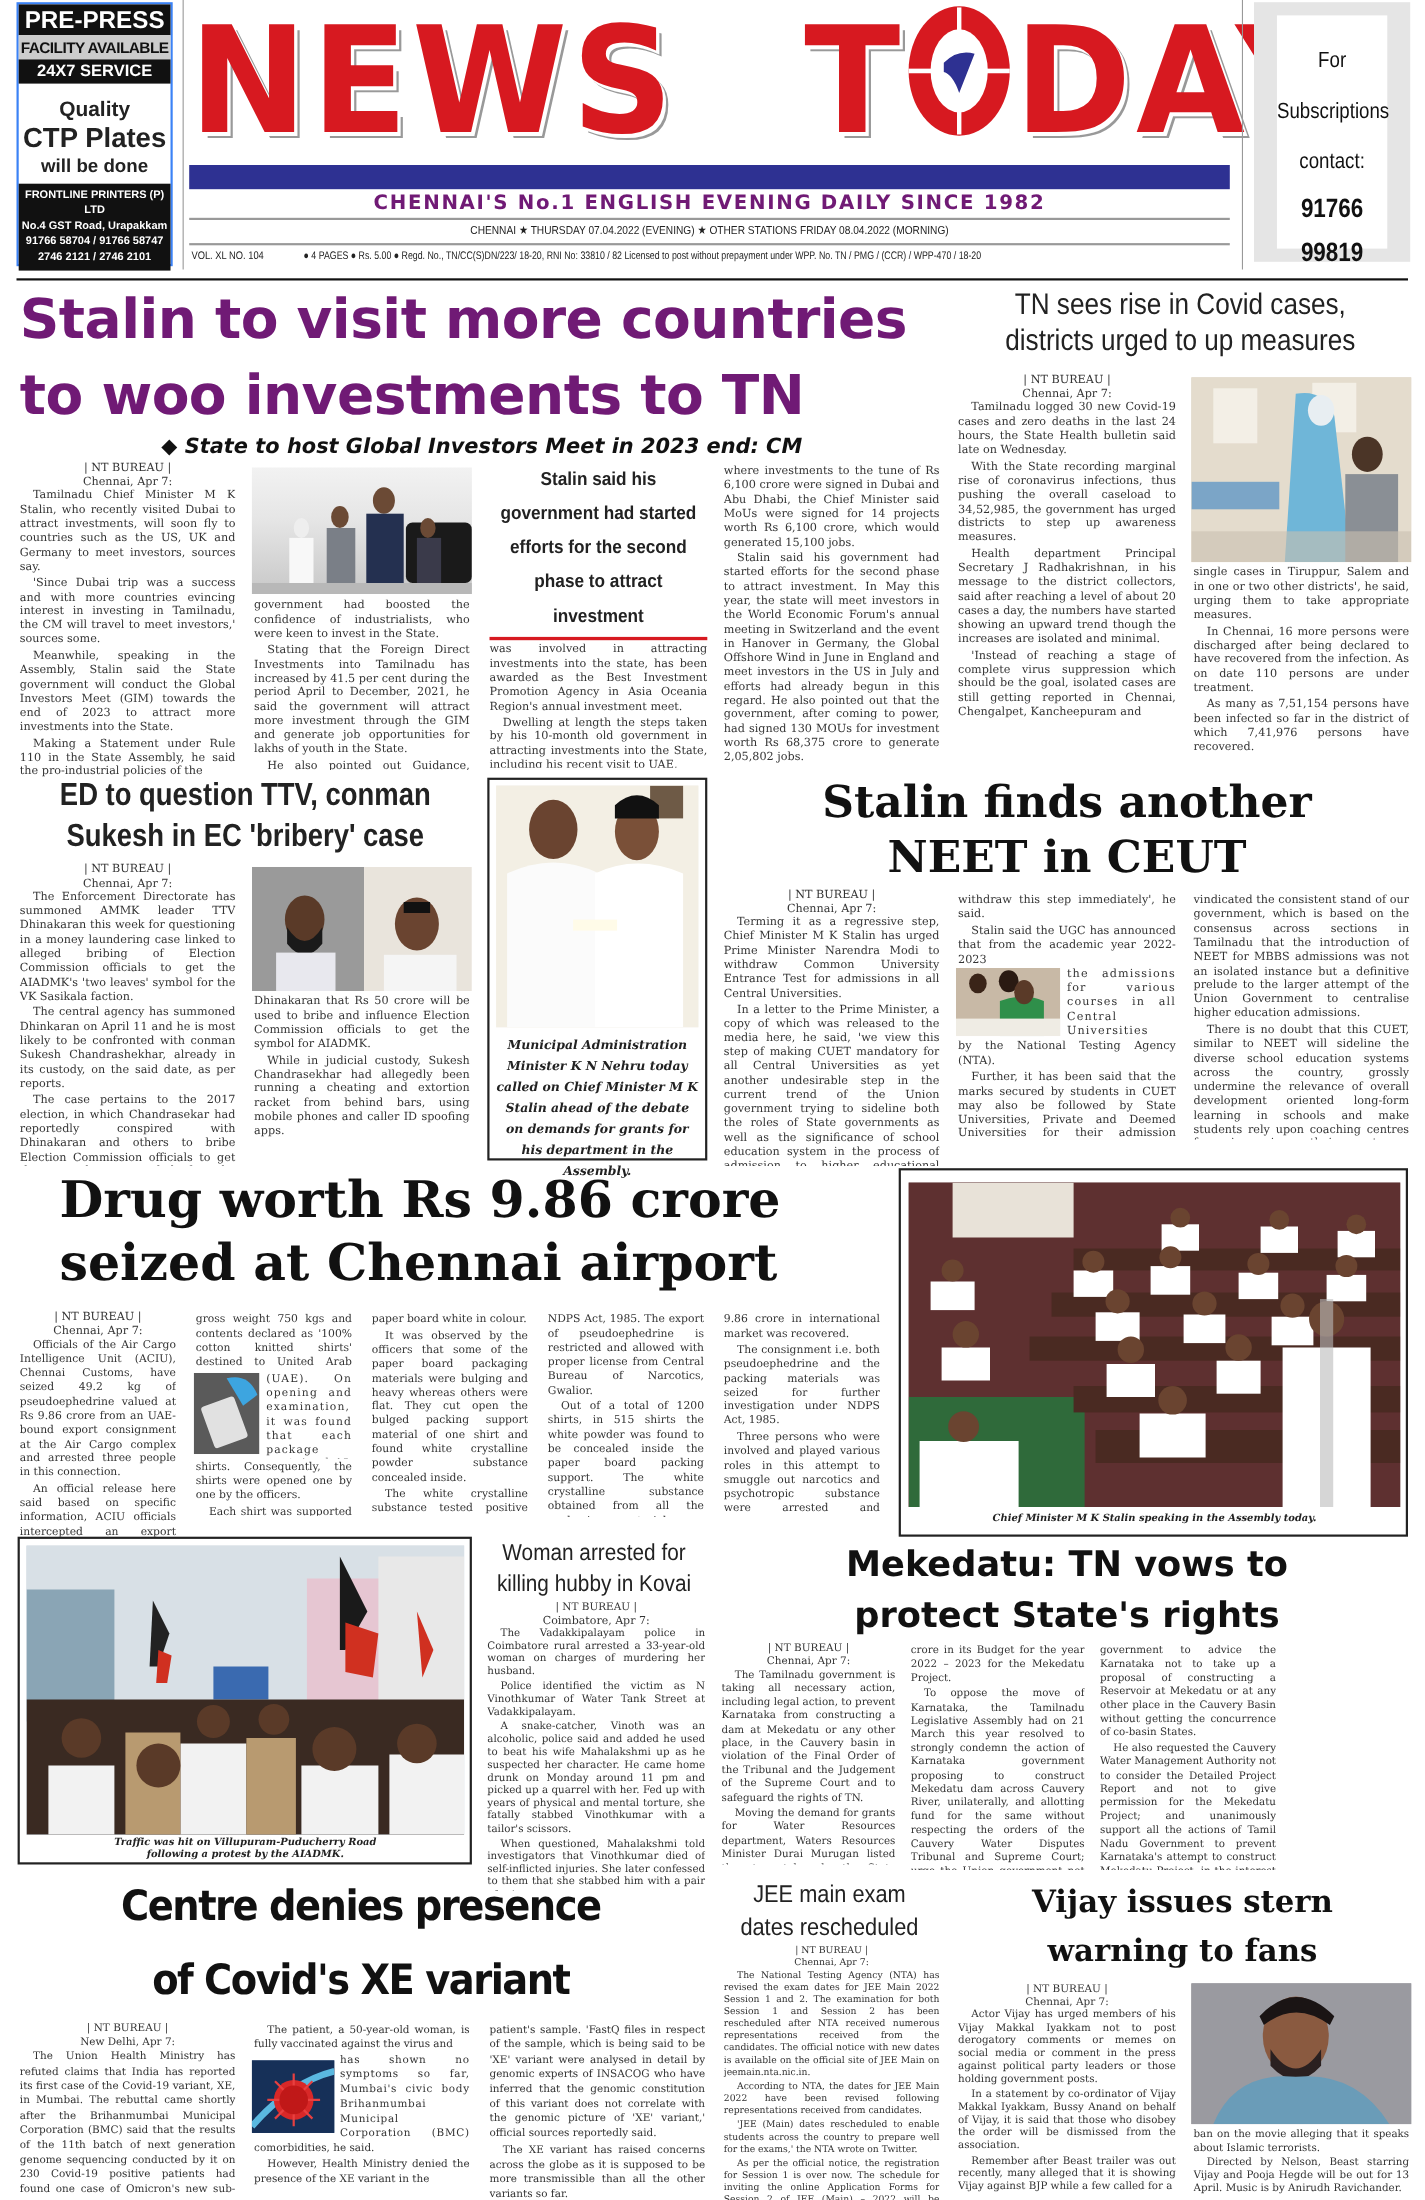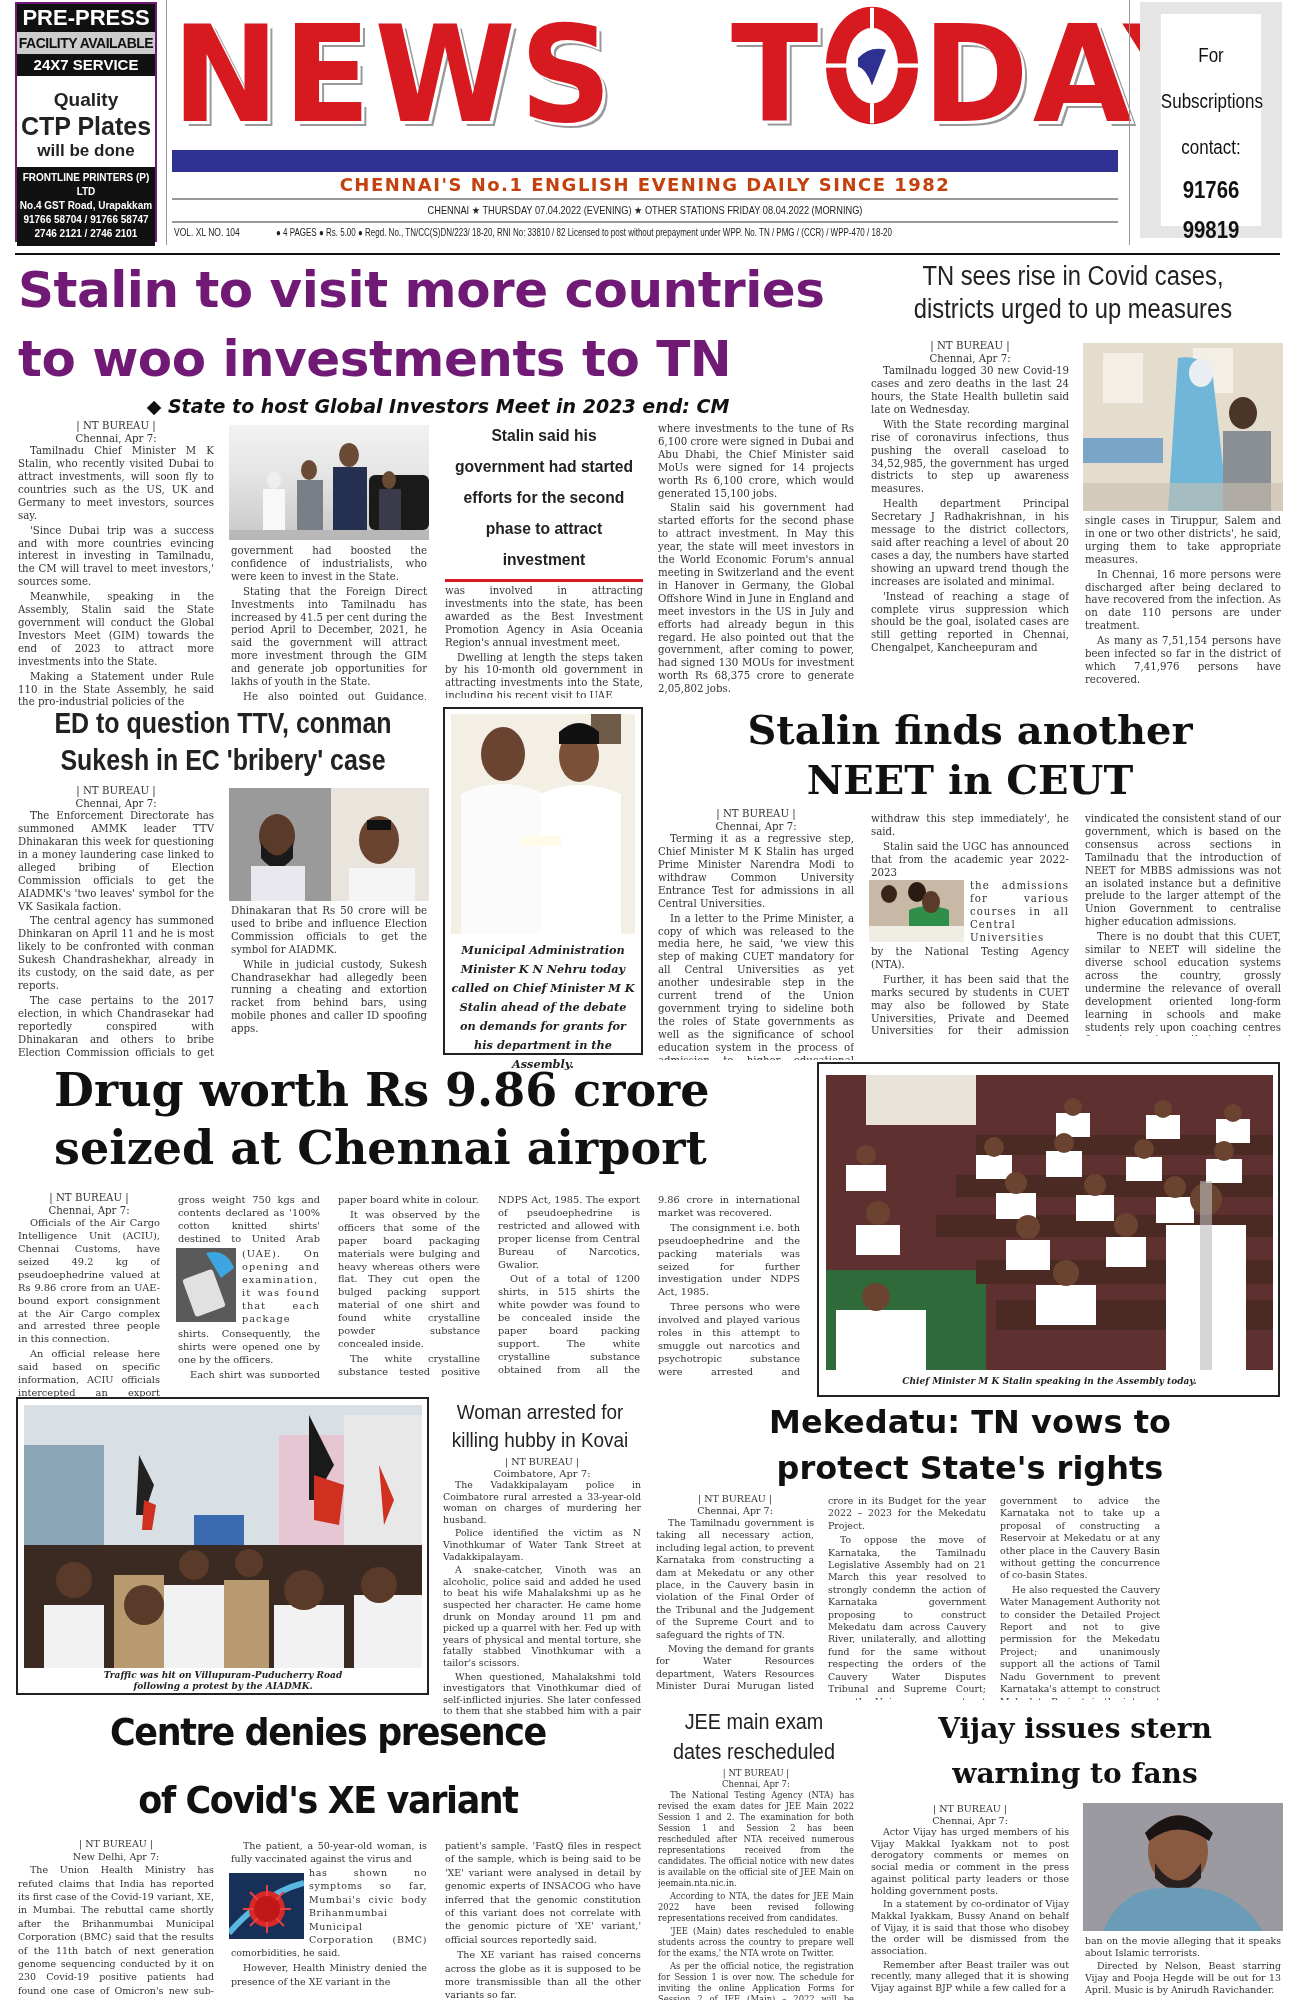--- a/index.html
+++ b/index.html
@@ -12,21 +12,21 @@
 .h-sans-black{font-family:"DejaVu Sans",sans-serif;font-weight:700;color:#701a75;text-align:left;letter-spacing:-0.5px}
 .h-sans-cond{font-family:"Liberation Sans",sans-serif;color:#222;text-align:center}
 .h-serif{font-family:"DejaVu Serif",serif;font-weight:bold;color:#111;text-align:center}
 .photo{position:absolute;overflow:hidden}
 .caption{font-family:"DejaVu Serif",serif;font-style:italic;font-weight:bold;text-align:center;color:#222}
 .rule{position:absolute;background:#111}
 </style>
 </head>
 <body>
 
-<div class="abs" style="left:15px;top:2px;width:142px;height:240px;border:2px solid #701a75;background:#fff;text-align:center;font-family:'Liberation Sans',sans-serif;font-weight:bold">
+<div class="abs" style="left:15px;top:2px;width:142px;height:240px;border:2px solid #3b82f6;background:#fff;text-align:center;font-family:'Liberation Sans',sans-serif;font-weight:bold">
   <div style="background:#111;color:#fff;font-size:22px;line-height:28px;font-weight:900">PRE-PRESS</div>
   <div style="background:#ccc;color:#111;font-size:14px;line-height:22px;letter-spacing:-0.5px">FACILITY AVAILABLE</div>
   <div style="background:#111;color:#fff;font-size:15px;line-height:22px">24X7 SERVICE</div>
   <div style="font-size:19px;line-height:24px;margin-top:12px">Quality</div>
   <div style="font-size:25px;line-height:28px;font-weight:900">CTP Plates</div>
   <div style="font-size:17px;line-height:22px">will be done</div>
   <div style="background:#111;color:#fff;font-size:10px;line-height:14px;padding:4px 0 5px;margin-top:5px">
     <div>FRONTLINE PRINTERS (P) LTD</div>
     <div>No.4 GST Road, Urapakkam</div>
     <div>91766 58704 / 91766 58747</div>
@@ -44,21 +44,21 @@
       <ellipse cx="50" cy="59" rx="26" ry="36" fill="#fff"></ellipse>
       <rect x="48" y="4" width="4" height="22" fill="#fff"></rect>
         <rect x="48" y="92" width="4" height="22" fill="#fff"></rect>
       <rect x="4" y="57" width="22" height="4" fill="#fff"></rect>
         <rect x="74" y="57" width="22" height="4" fill="#fff"></rect>
       <path d="M36 52 Q48 40 64 44 L50 78 Q44 62 36 60 Z" fill="#2e3192"></path>
     </svg>
   </span><span>DAY</span>
 </div>
 <div class="abs" style="left:172px;top:150px;width:946px;height:22px;background:#2e3192"></div>
-<div class="abs" style="left:172px;top:174px;width:946px;text-align:center;font-family:'DejaVu Sans',sans-serif;font-weight:bold;font-size:18px;letter-spacing:1.5px;color:#c2410c;line-height:22px">CHENNAI'S No.1 ENGLISH EVENING DAILY SINCE 1982</div>
+<div class="abs" style="left:172px;top:174px;width:946px;text-align:center;font-family:'DejaVu Sans',sans-serif;font-weight:bold;font-size:18px;letter-spacing:1.5px;color:#701a75;line-height:22px">CHENNAI'S No.1 ENGLISH EVENING DAILY SINCE 1982</div>
 <div class="rule" style="left:172px;top:198px;width:946px;height:2px;background:#999"></div>
 <div class="abs" style="left:172px;top:203px;width:946px;text-align:center;font-family:'Liberation Sans',sans-serif;font-size:10.5px;color:#222;line-height:14px;transform:scaleX(0.88)">CHENNAI ★ THURSDAY 07.04.2022 (EVENING) ★ OTHER STATIONS FRIDAY 08.04.2022 (MORNING)</div>
 <div class="rule" style="left:172px;top:221px;width:946px;height:2px;background:#999"></div>
 <div class="abs" style="left:174px;top:227px;font-family:'Liberation Sans',sans-serif;font-size:10px;color:#222;transform:scaleX(0.85);transform-origin:left">VOL. XL NO. 104</div>
 <div class="abs" style="left:276px;top:227px;width:940px;font-family:'Liberation Sans',sans-serif;font-size:10px;color:#222;white-space:nowrap;transform:scaleX(0.8);transform-origin:left">● 4 PAGES ● Rs. 5.00 ● Regd. No., TN/CC(S)DN/223/ 18-20, RNI No: 33810 / 82 Licensed to post without prepayment under WPP. No. TN / PMG / (CCR) / WPP-470 / 18-20</div>
 
 <div class="rule" style="left:1129px;top:0;width:1px;height:245px;background:#999"></div>
 <div class="abs" style="left:1140px;top:2px;width:142px;height:236px;background:#e5e5e5;padding:12px">
   <div style="background:#fff;height:100%;text-align:center;font-family:'Liberation Sans',sans-serif;color:#111;padding-top:18px;transform:scaleX(0.85)">
     <div style="font-size:20px;line-height:46px">For</div>

